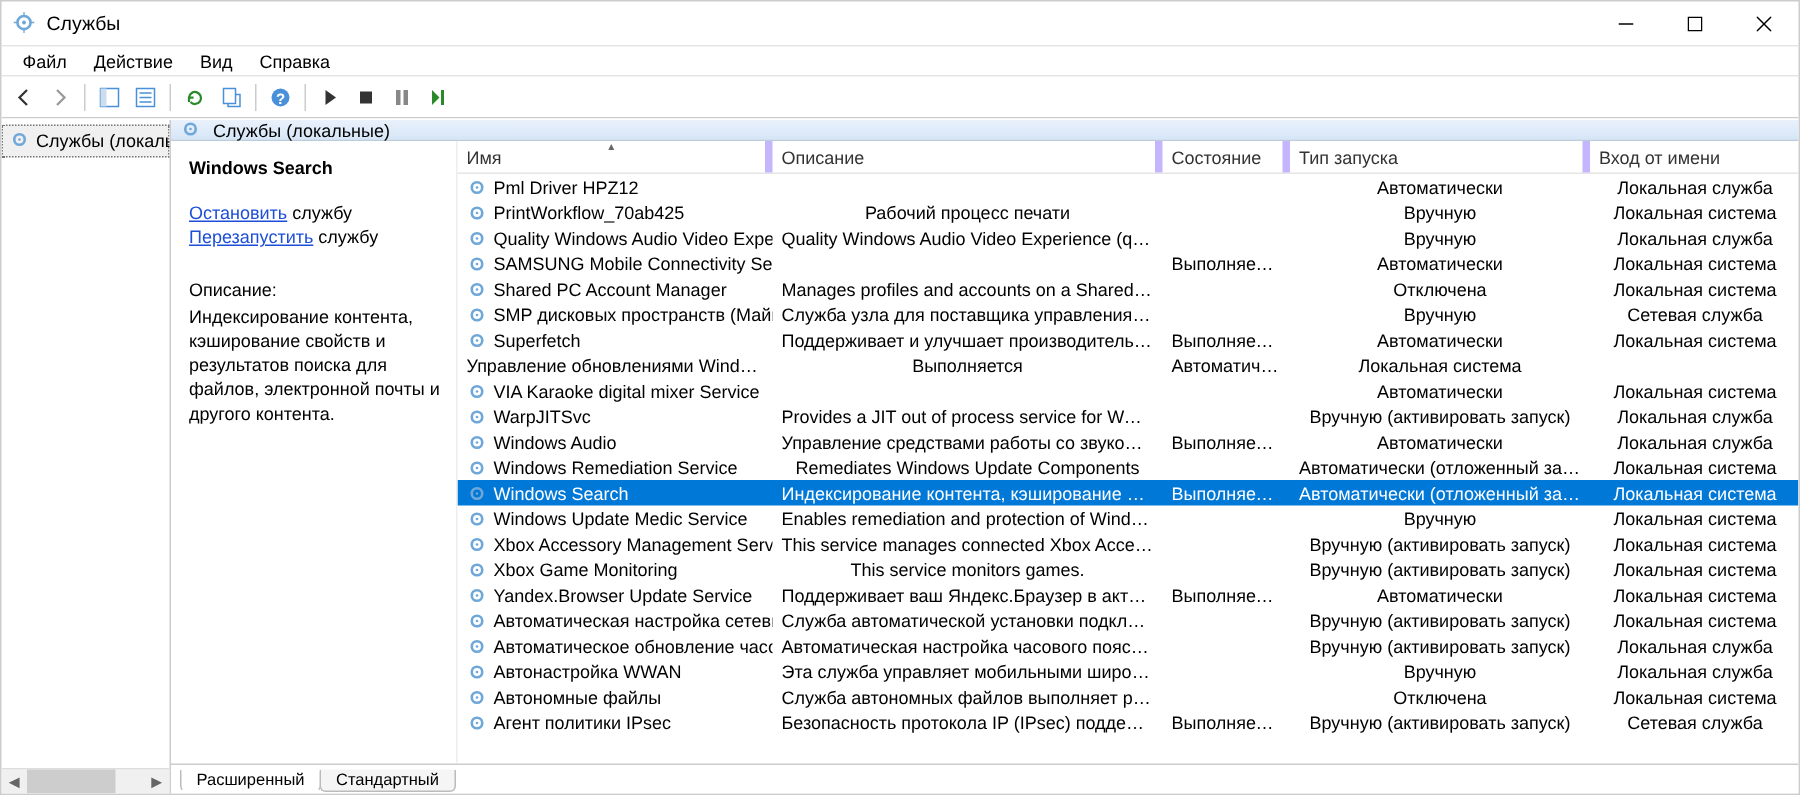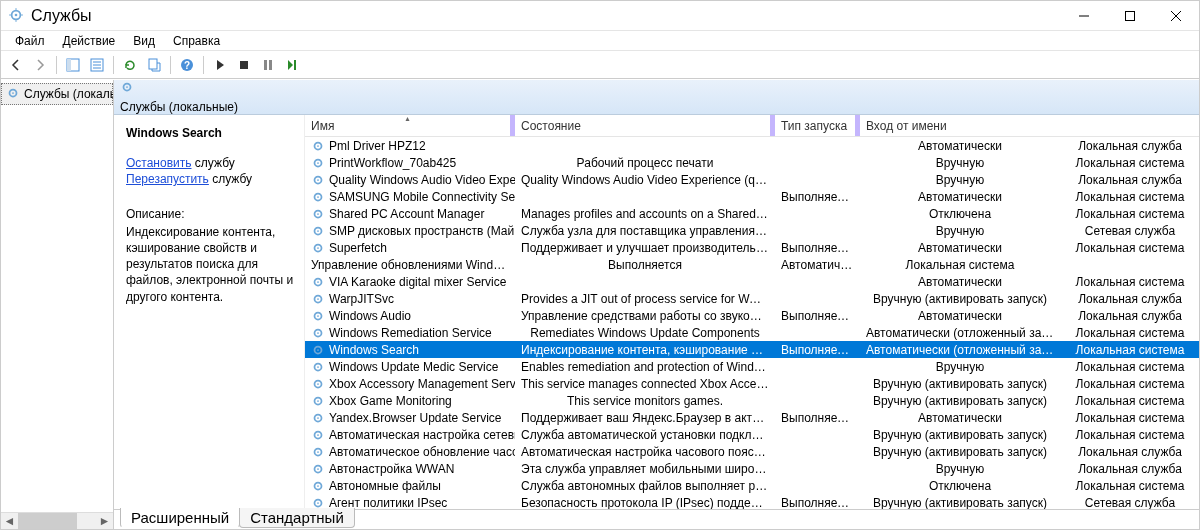--- a/index.html
+++ b/index.html
@@ -18,21 +18,21 @@
   }
   
   .titlebar {
     height: 30px;
     display: flex;
     align-items: center;
     padding-left: 8px;
     border-bottom: 1px solid #e5e5e5;
   }
   .titlebar .icon { width: 16px; height: 16px; margin-right: 6px; }
-  .titlebar .title { flex: 1; font-size: 16px; }
+  .titlebar .title { flex: 1; font-size: 13px; }
   .winbtn {
     width: 46px; height: 30px;
     display: flex; align-items: center; justify-content: center;
   }
   .winbtn svg { width: 10px; height: 10px; }
   
   .menubar {
     height: 20px;
     display: flex;
     align-items: center;
@@ -82,25 +82,24 @@
   
   .rightpane {
     flex: 1;
     display: flex;
     flex-direction: column;
     min-width: 0;
   }
   .paneheader {
     background: linear-gradient(#e9f1fb,#d6e6f7);
     border-bottom: 1px solid #bcd;
-    height: 35px;
-    display: flex; 
+    height: 14px;
+    display: flex; align-items: center;
     padding-left: 6px;
     gap: 6px;
-    flex-direction: column;
   }
   .paneheader .gear { width:16px; height:16px; }
   .contentrow {
     flex:1; display:flex; min-height:0;
   }
   .infopane {
     width: 190px;
     padding: 10px 10px 10px 12px;
     font-size: 12px;
     line-height: 1.35;
@@ -177,21 +176,21 @@
     gap: 0;
     background: #fff;
   }
   .tab {
     padding: 1px 10px;
     border: 1px solid #bbb;
     border-top: none;
     border-bottom: 1px solid #bbb;
     border-radius: 0 0 4px 4px;
     background: #f5f5f5;
-    font-size: 15px;
+    font-size: 11px;
     margin-right: -1px;
     position: relative;
     top: -1px;
   }
   .tab.active {
     background: #fff;
     border-bottom-color: #fff;
   }
   
   .hscroll {
@@ -368,20 +367,21 @@
         <div class="deschead">Описание:</div>
         <div>Индексирование контента, кэширование свойств и результатов поиска для файлов, электронной почты и другого контента.</div>
       </div>
 
       <div class="listwrap">
         <div class="listhead">
           <div class="col">
               <span>Имя</span>
               <span class="sortarrow">▴</span>
             </div>
+          <div class="col">Описание</div>
           <div class="col">Состояние</div>
           <div class="col">Тип запуска</div>
           <div class="col" style="border-right:none">Вход от имени</div>
         </div>
         <div class="listbody" id="listbody">
             <div class="row">
               <div class="cell ncell">
                 <span class="gear">
                   <svg viewBox="0 0 16 16">
                     <circle cx="8" cy="8" r="4" fill="none" stroke="#6fa8d8" stroke-width="2"></circle>

